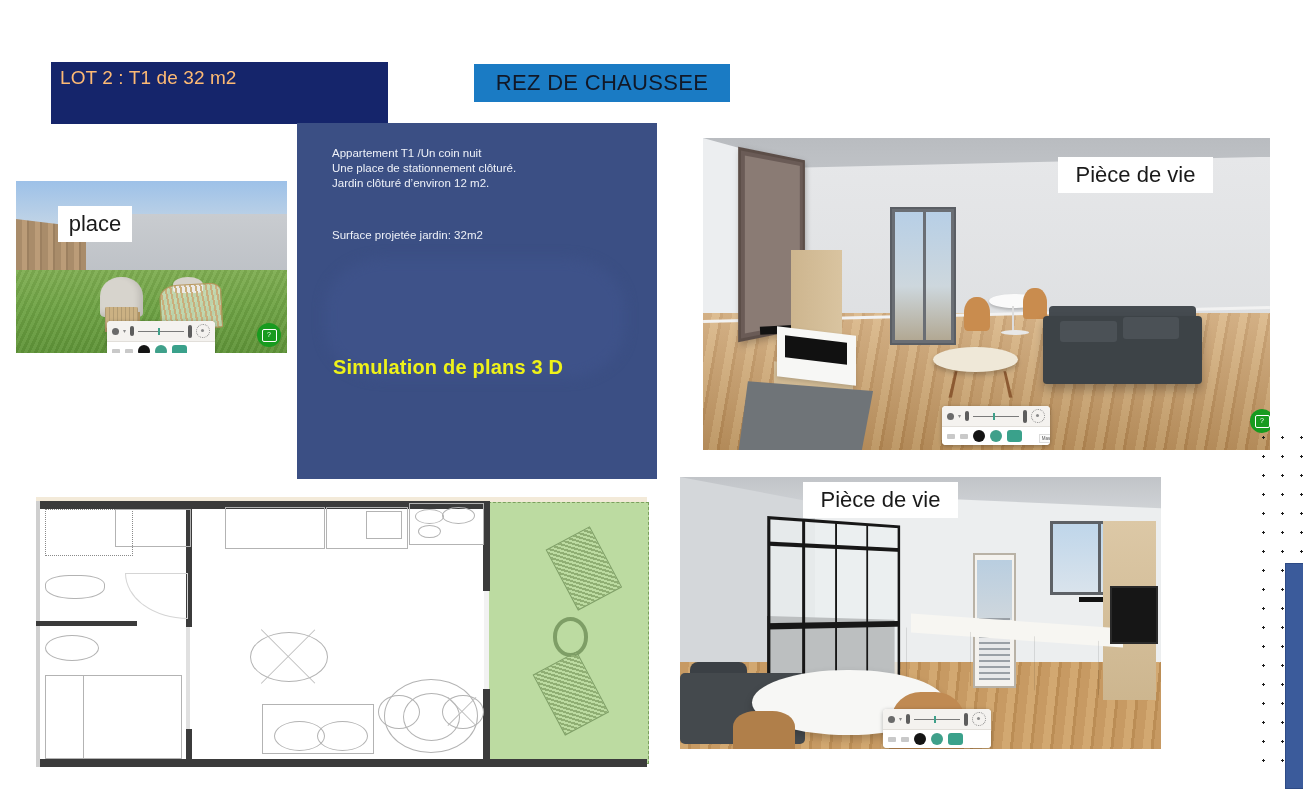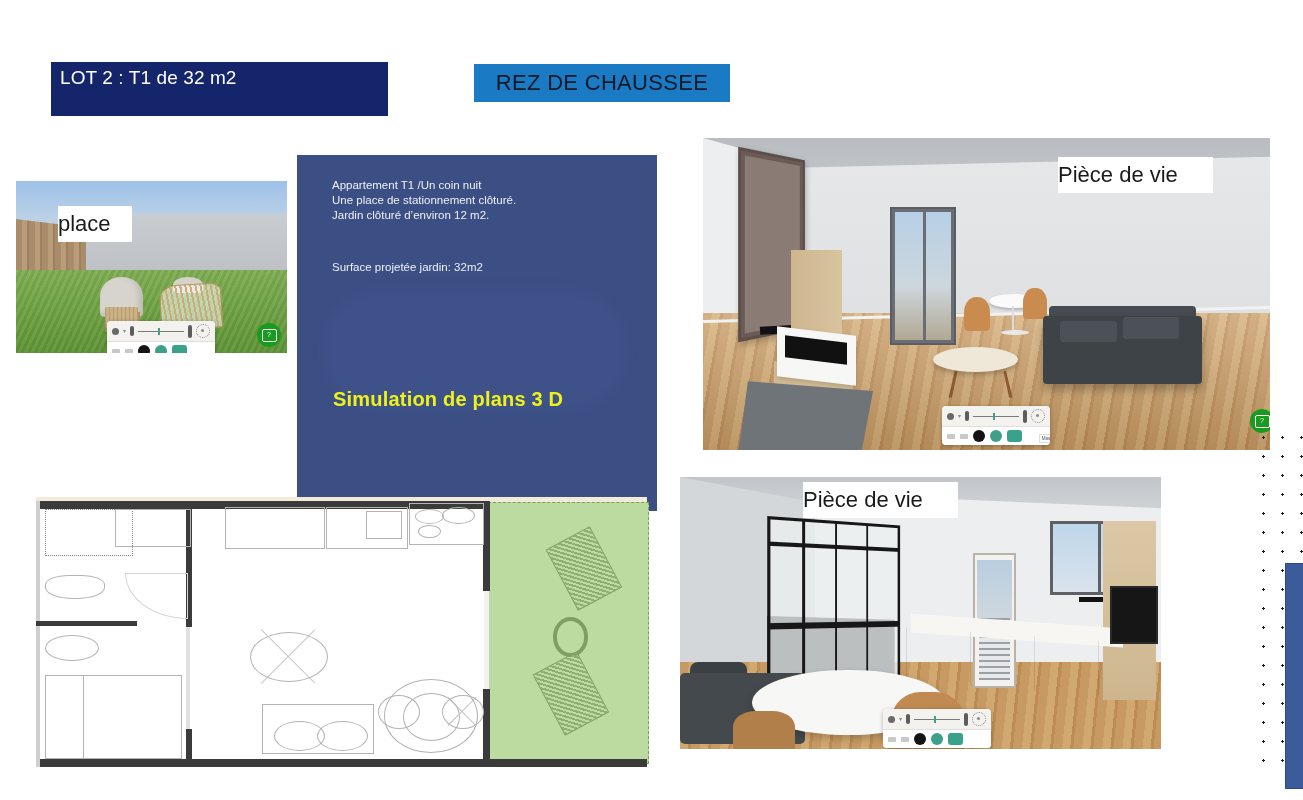--- a/index.html
+++ b/index.html
@@ -14,23 +14,23 @@
     overflow: hidden;
     font-family: "Liberation Sans", sans-serif;
   }
 
   
   .lot-banner {
     position: absolute;
     left: 51px;
     top: 62px;
     width: 337px;
-    height: 54px;
+    height: 62px;
     background: #15256b;
-    color: #ffffff;
+    color: #fdba74;
     font-size: 19px;
     line-height: 25px;
     padding: 3px 0 0 9px;
     box-sizing: border-box;
     letter-spacing: 0.1px;
   }
   .lot-banner div { white-space: nowrap; }
 
   .rez-banner {
     position: absolute;
@@ -48,21 +48,20 @@
 
   
   .info-panel {
     position: absolute;
     left: 297px;
     top: 123px;
     width: 360px;
     height: 356px;
     background: #3b4f84;
     overflow: hidden;
-    margin-top: 32px;
   }
   .info-panel .blob {
     position: absolute;
     left: 28px;
     top: 135px;
     width: 300px;
     height: 120px;
     border-radius: 60px / 50px;
     background: #3e5289;
     filter: blur(6px);
@@ -97,20 +96,21 @@
   
   .scene {
     position: absolute;
     overflow: hidden;
     background: #cfd2d6;
   }
   .label-box {
     position: absolute;
     background: #ffffff;
     color: #1a1a1a;
+    text-align: center;
     z-index: 40;
     white-space: nowrap;
   }
 
   
   #garden-scene {
     left: 16px; top: 181px; width: 271px; height: 172px;
   }
   .g-sky {
     position: absolute; left: 0; top: 0; width: 100%; height: 52%;

